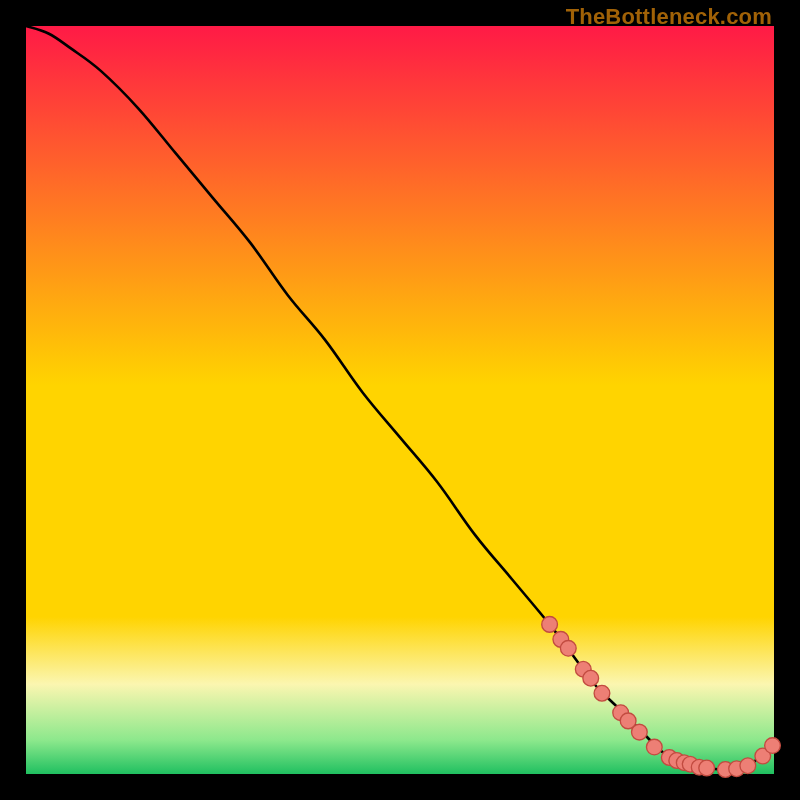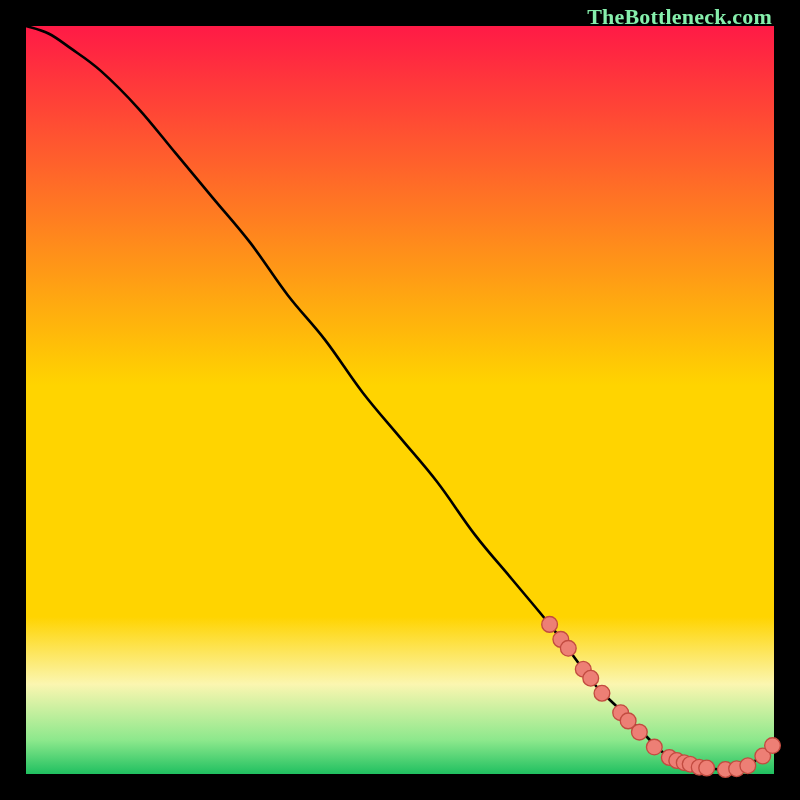--- a/index.html
+++ b/index.html
@@ -29,24 +29,24 @@
   }
   .curve {
     position: absolute;
     inset: 0;
     overflow: visible;
   }
   .watermark {
     position: absolute;
     top: 4px;
     right: 28px;
-    font-family: Liberation Serif, serif;
+    font-family: Liberation Sans, sans-serif;
     font-size: 22px;
     font-weight: bold;
-    color: #86efac;
+    color: #a16207;
     letter-spacing: 0.2px;
   }
 </style>
 </head>
 <body>
 
 <div class="stage">
   <div class="plot">
     <svg class="gradient" viewBox="0 0 100 100" preserveAspectRatio="none">
       <defs>

